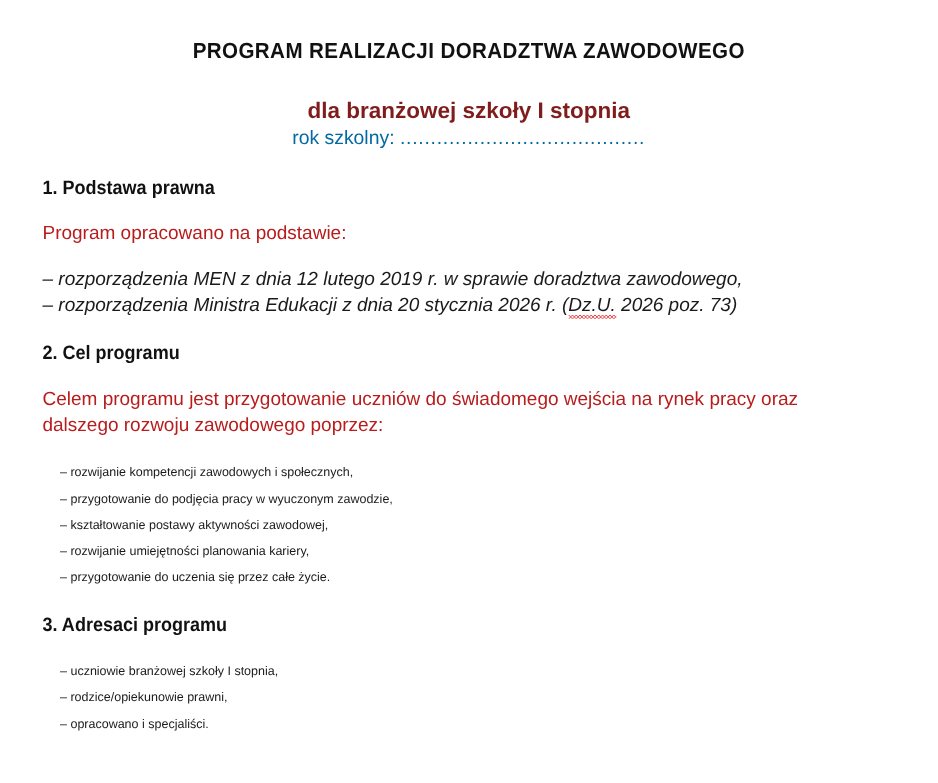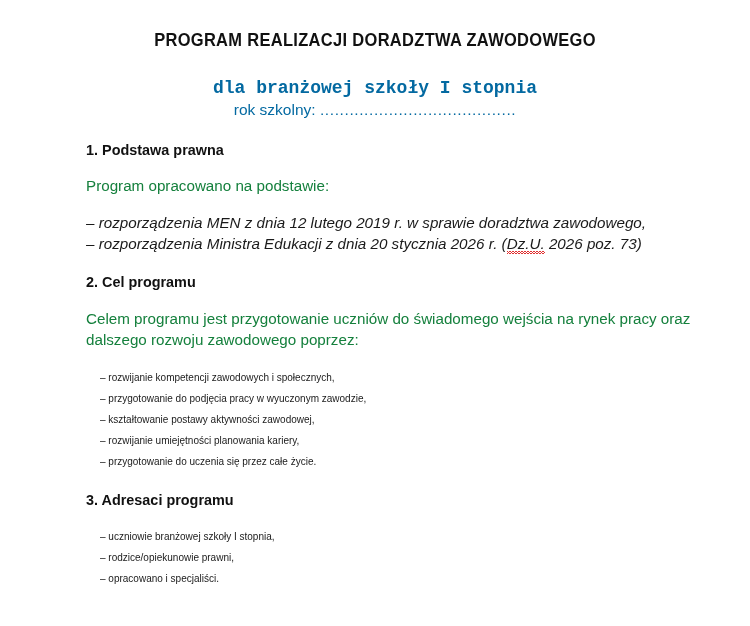--- a/index.html
+++ b/index.html
@@ -37,65 +37,65 @@
     font-size: 17.5px;
     letter-spacing: 0.02em;
     color: #111111;
     margin: 0;
     transform: scaleX(0.94);
     transform-origin: center center;
     white-space: nowrap;
   }
 
   .subtitle {
-    font-family: Liberation Mono, monospace;
+    font-family: Liberation Sans, sans-serif;
     font-weight: bold;
     font-size: 18px;
-    color: #0369a1;
+    color: #7f1d1d;
     margin: 0;
     padding-top: 27px;
     white-space: nowrap;
   }
 
   .schoolyear {
     font-family: "Liberation Sans", sans-serif;
     font-weight: normal;
     font-size: 15.5px;
     color: #0369a1;
     margin: 0;
     padding-top: 3px;
     white-space: nowrap;
   }
   .schoolyear .dots {
     letter-spacing: 0.6px;
   }
 
   
   .body-area {
-    padding-left: 86px;
+    padding-left: 34px;
     padding-right: 30px;
     padding-top: 22px;
   }
 
   h2.section-heading {
     font-family: "Liberation Sans", sans-serif;
     font-weight: bold;
     font-size: 15.5px;
     color: #111111;
     margin: 0;
     transform: scaleX(0.93);
     transform-origin: left center;
     white-space: nowrap;
   }
 
   p.para {
     font-family: "Liberation Sans", sans-serif;
     font-size: 15.2px;
     line-height: 21px;
-    color: #15803d;
+    color: #b91c1c;
     margin: 0;
     max-width: 640px;
   }
 
   ul.dash-list {
     list-style: none;
     margin: 0;
     padding: 0;
   }
   ul.dash-list > li {

